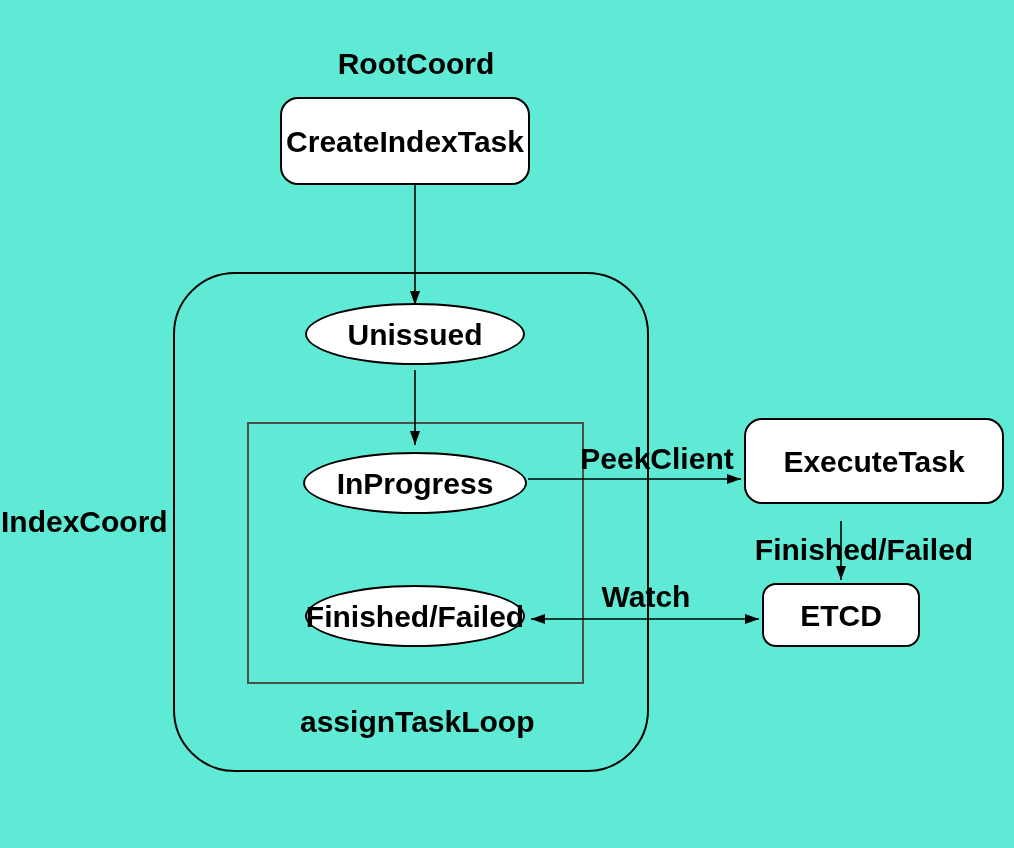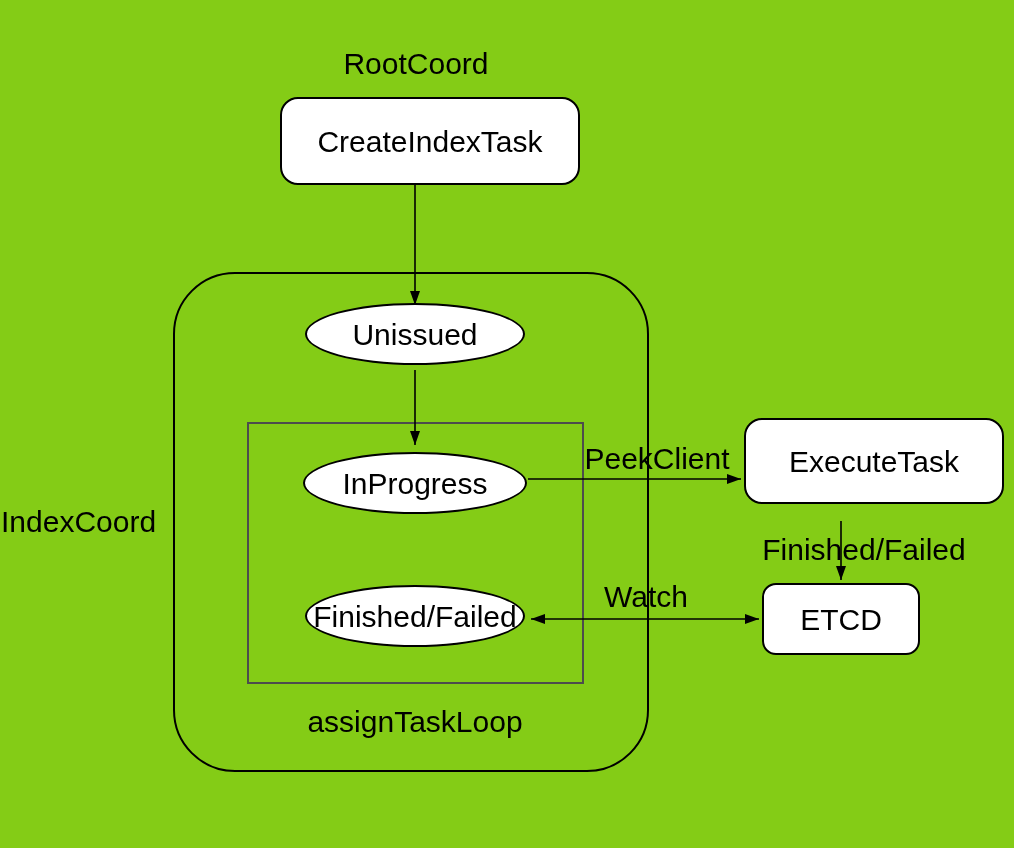--- a/index.html
+++ b/index.html
@@ -4,24 +4,25 @@
 <style>
   html, body {
     margin: 0;
     padding: 0;
     background: #ffffff;
   }
   .canvas {
     position: relative;
     width: 1014px;
     height: 848px;
-    background: #84cc16;
+    background: #5eead4;
     font-family: "Liberation Sans", sans-serif;
     color: #000000;
     overflow: hidden;
+    font-weight: bold;
   }
   .node {
     position: absolute;
     box-sizing: border-box;
     background: #ffffff;
     border: 2px solid #000000;
     display: flex;
     align-items: center;
     justify-content: center;
     font-size: 30px;
@@ -93,37 +94,37 @@
   </svg>
 
   <div class="label" style="left:316px; top:46px; width:200px;">RootCoord</div>
   <div class="label" style="left:1px; top:504px; width:160px; text-align:left;">IndexCoord</div>
   <div class="label" style="left:300px; top:704px; width:230px;">assignTaskLoop</div>
 
   <div class="label" style="left:557px; top:441px; width:200px;">PeekClient</div>
   <div class="label" style="left:754px; top:532px; width:220px;">Finished/Failed</div>
   <div class="label" style="left:576px; top:579px; width:140px;">Watch</div>
 
-  <div class="node rounded-box" style="left:280px; top:97px; width:300px; height:88px;">
+  <div class="node rounded-box" style="left:280px; top:97px; width:250px; height:88px;">
     <span>CreateIndexTask</span>
   </div>
 
   <div class="node ellipse" style="left:305px; top:303px; width:220px; height:62px;">
     <span>Unissued</span>
   </div>
 
   <div class="node ellipse" style="left:303px; top:452px; width:224px; height:62px;">
     <span>InProgress</span>
   </div>
 
   <div class="node ellipse" style="left:305px; top:585px; width:220px; height:62px;">
     <span>Finished/Failed</span>
   </div>
 
   <div class="node rounded-box" style="left:744px; top:418px; width:260px; height:86px;">
     <span>ExecuteTask</span>
   </div>
 
-  <div class="node rounded-box-sm" style="left:762px; top:583px; width:158px; height:72px;">
+  <div class="node rounded-box-sm" style="left:762px; top:583px; width:158px; height:64px;">
     <span>ETCD</span>
   </div>
 
 </div>
 
 </body></html>

